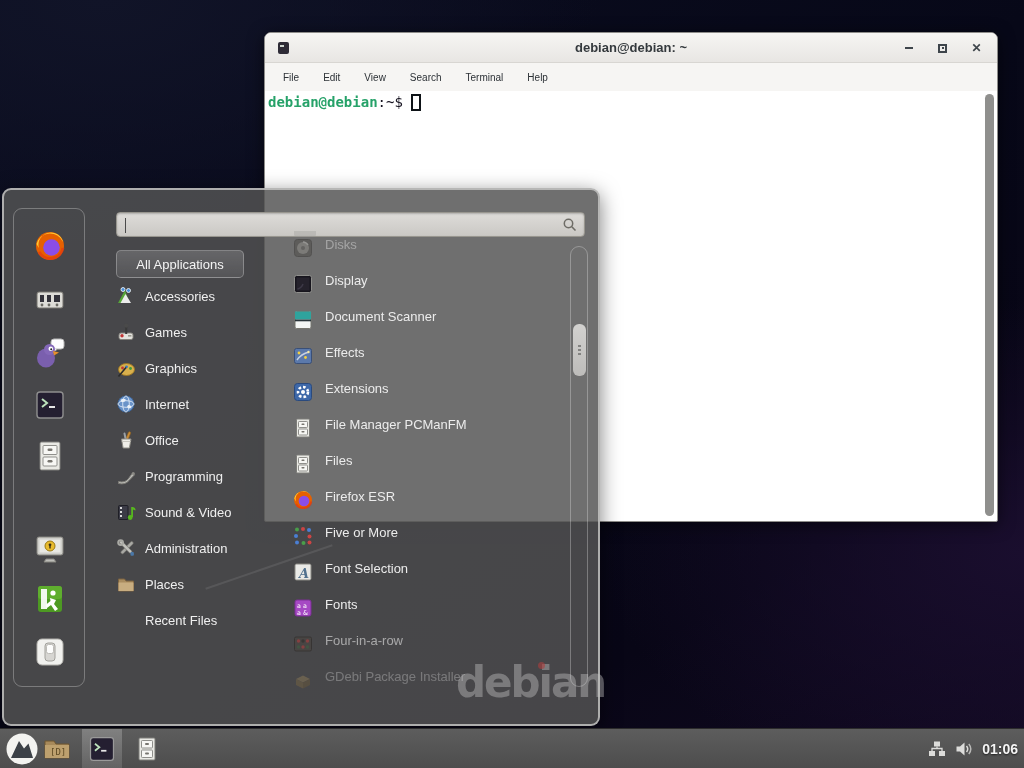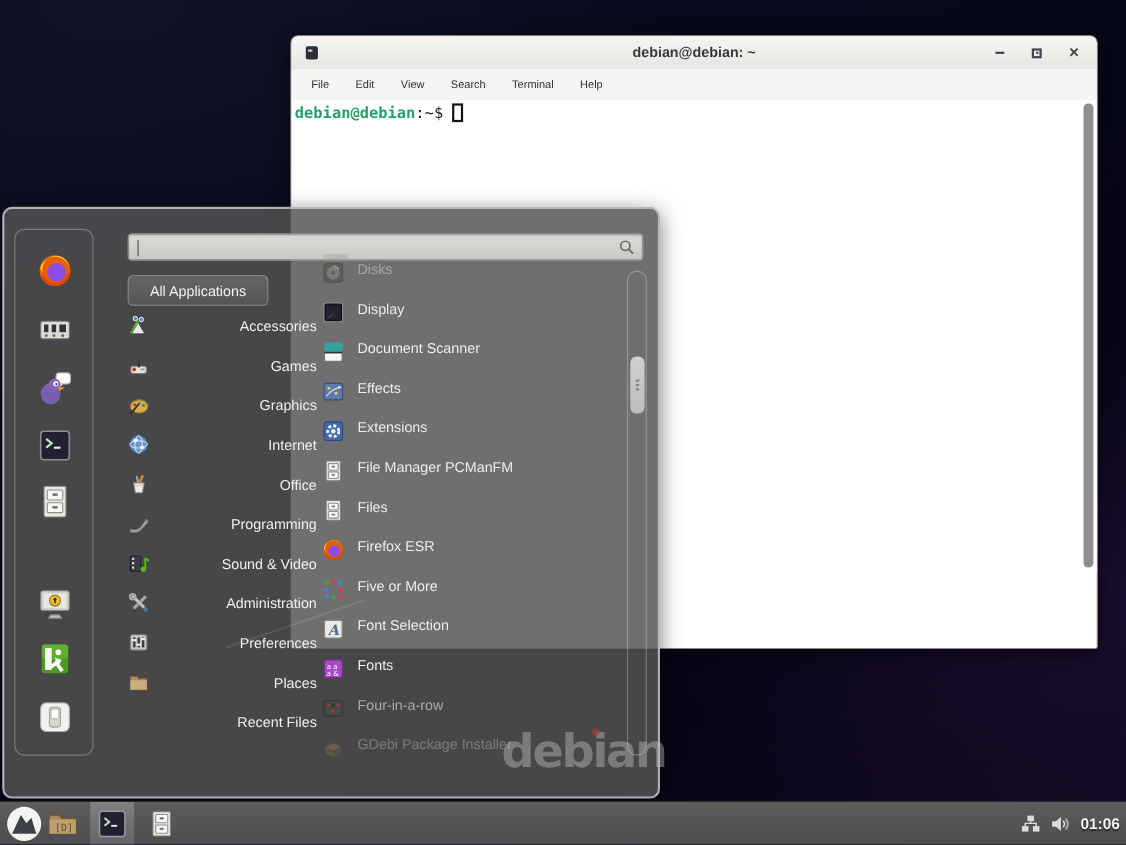--- a/index.html
+++ b/index.html
@@ -4,21 +4,21 @@
 <style>
   * { margin:0; padding:0; box-sizing:border-box; }
   html,body { width:1024px; height:768px; overflow:hidden; background:#000; }
   body { font-family:"Liberation Sans", sans-serif; }
   #stage { position:relative; width:1024px; height:768px; overflow:hidden;
     background: radial-gradient(700px 420px at 100% 72%, #1a0e2e 0%, rgba(10,8,26,0) 60%),
                 radial-gradient(900px 500px at 10% 0%, #111428 0%, rgba(9,10,27,0) 55%),
                 linear-gradient(150deg, #0b0d20 0%, #070818 45%, #080616 75%, #130a23 100%); }
 
   
-  .term-win { position:absolute; left:264px; top:32px; width:734px; height:558px;
+  .term-win { position:absolute; left:264px; top:32px; width:734px; height:490px;
     border:1px solid #8e8d8a; border-radius:7px 7px 2px 2px; background:#fff;
     box-shadow:0 3px 16px rgba(0,0,0,.55); }
   .term-titlebar { position:relative; height:30px; border-radius:6px 6px 0 0;
     background:linear-gradient(#f6f5f3,#e8e6e3); border-bottom:1px solid #d8d6d2;
     display:flex; align-items:center; }
   .term-winicon { position:absolute; left:13px; top:9px; width:11px; height:12px;
     background:#2e2b36; border-radius:2px; }
   .term-winicon:after { content:""; position:absolute; left:2px; top:3px; width:4px; height:2px; background:#cfd6cf; }
   .term-title { position:absolute; left:0; right:0; text-align:center; font-size:13px; font-weight:bold; color:#34393d; }
   .term-controls { position:absolute; right:14px; top:0; height:30px; display:flex; align-items:center; gap:21px; }
@@ -61,21 +61,21 @@
     box-shadow:inset 0 1px 2px rgba(0,0,0,.22); }
   .menu-search .caret { position:absolute; left:8px; top:5px; width:1px; height:15px; background:#4a4a4a; }
   .menu-search .mag { position:absolute; right:6px; top:4px; width:16px; height:16px; }
 
   .allapps-btn { position:absolute; left:112px; top:60px; width:128px; height:28px;
     border:1px solid rgba(255,255,255,0.28); border-radius:5px;
     background:linear-gradient(rgba(255,255,255,0.17),rgba(255,255,255,0.08));
     display:flex; align-items:center; justify-content:center; font-size:13px; color:#f4f4f4; cursor:pointer;text-align:right; }
 
   .cat-list { position:absolute; left:112px; top:88px; width:172px; }
-  .cat-row { height:36px; display:flex; align-items:center; font-size:13px; color:#efefef; cursor:pointer;justify-content:space-between; }
+  .cat-row { height:36px; display:flex; align-items:center; font-size:13px; color:#efefef; cursor:pointer; }
   .cat-row .ci { width:20px; height:20px; margin-right:9px; flex:0 0 20px; }
   .cat-row .ci svg { width:20px; height:20px; display:block; }
 
   .app-list { position:absolute; left:288px; top:47px; width:280px; }
   .app-row { height:36px; display:flex; font-size:13px; color:#ececec; cursor:pointer; }
   .app-row .ai { width:22px; height:22px; margin-right:11px; flex:0 0 22px; }
   .app-row .ai svg { width:22px; height:22px; display:block; }
   .fade45 { opacity:.42; }
   .fade60 { opacity:.58; }
   .fade30 { opacity:.30; }
@@ -314,34 +314,20 @@
               <rect x="9" y="1" width="3" height="16" rx="1.2" transform="rotate(-45 10 10)" fill="#c2c2bd" stroke="#6f6e69" stroke-width=".6"></rect>
               <circle cx="4.6" cy="4.6" r="2.4" fill="none" stroke="#a9a9a4" stroke-width="2"></circle>
               <rect x="14.5" y="14" width="3.4" height="3.8" rx="1" fill="#4a78a8"></rect>
             </svg>
           </span>
         <span>Administration</span>
       </div>
       <div class="cat-row">
         <span class="ci">
             <svg viewBox="0 0 20 20">
-              <rect x="2.5" y="3" width="15" height="14" rx="2" fill="#c9c9c3" stroke="#7b7a74"></rect>
-              <rect x="5" y="5.5" width="2.2" height="9" fill="#3c3b42"></rect>
-              <rect x="9" y="5.5" width="2.2" height="9" fill="#3c3b42"></rect>
-              <rect x="13" y="5.5" width="2.2" height="9" fill="#3c3b42"></rect>
-              <rect x="4.4" y="7" width="3.4" height="2" fill="#efefec"></rect>
-              <rect x="8.4" y="11" width="3.4" height="2" fill="#efefec"></rect>
-              <rect x="12.4" y="6" width="3.4" height="2" fill="#efefec"></rect>
-            </svg>
-          </span>
-        <span>Preferences</span>
-      </div>
-      <div class="cat-row">
-        <span class="ci">
-            <svg viewBox="0 0 20 20">
               <path d="M2.5 5 h6 l1.6 2 h7.4 v10 h-15 z" fill="#a98c5f" stroke="#7c6340"></path>
               <path d="M2.5 8.5 h15 v8.5 h-15 z" fill="#c8ad80"></path>
             </svg>
           </span>
         <span>Places</span>
       </div>
       <div class="cat-row">
         <span class="ci"></span>
         <span>Recent Files</span>
       </div>

